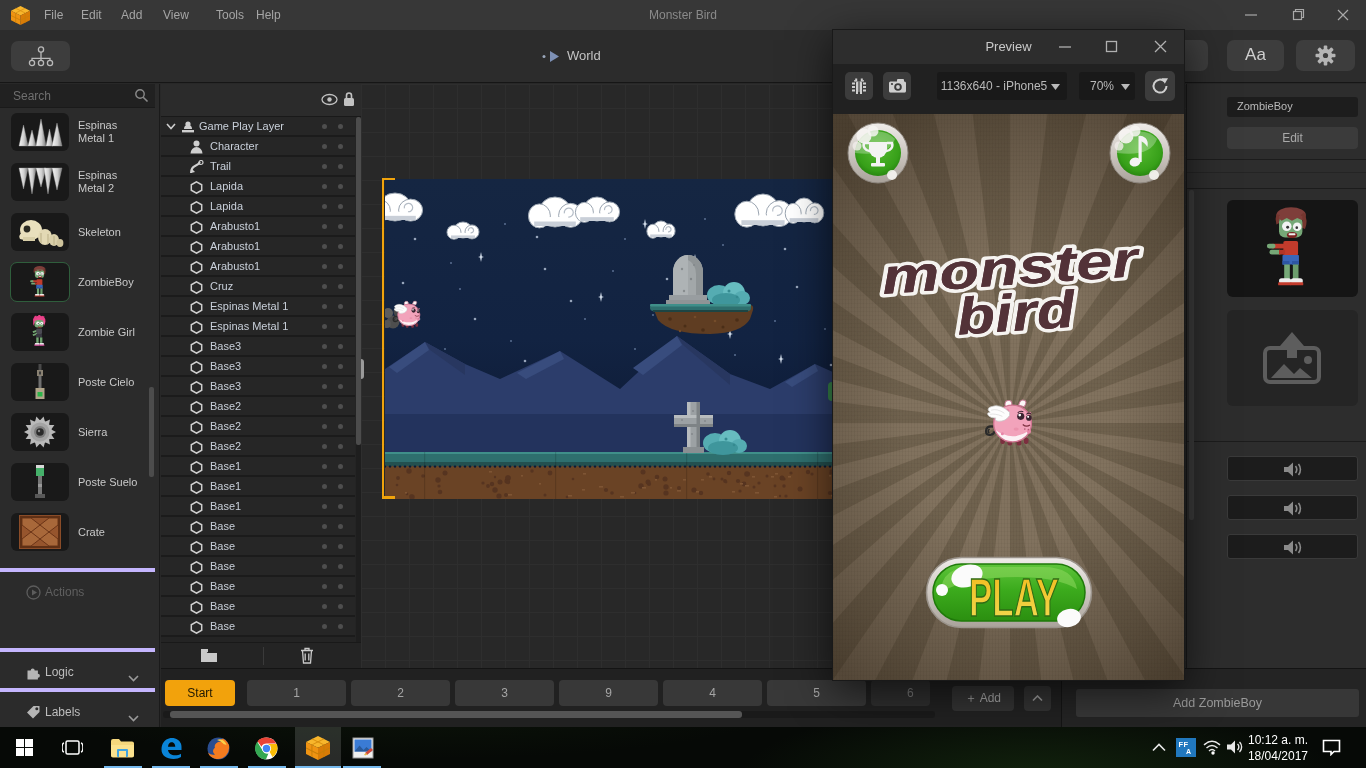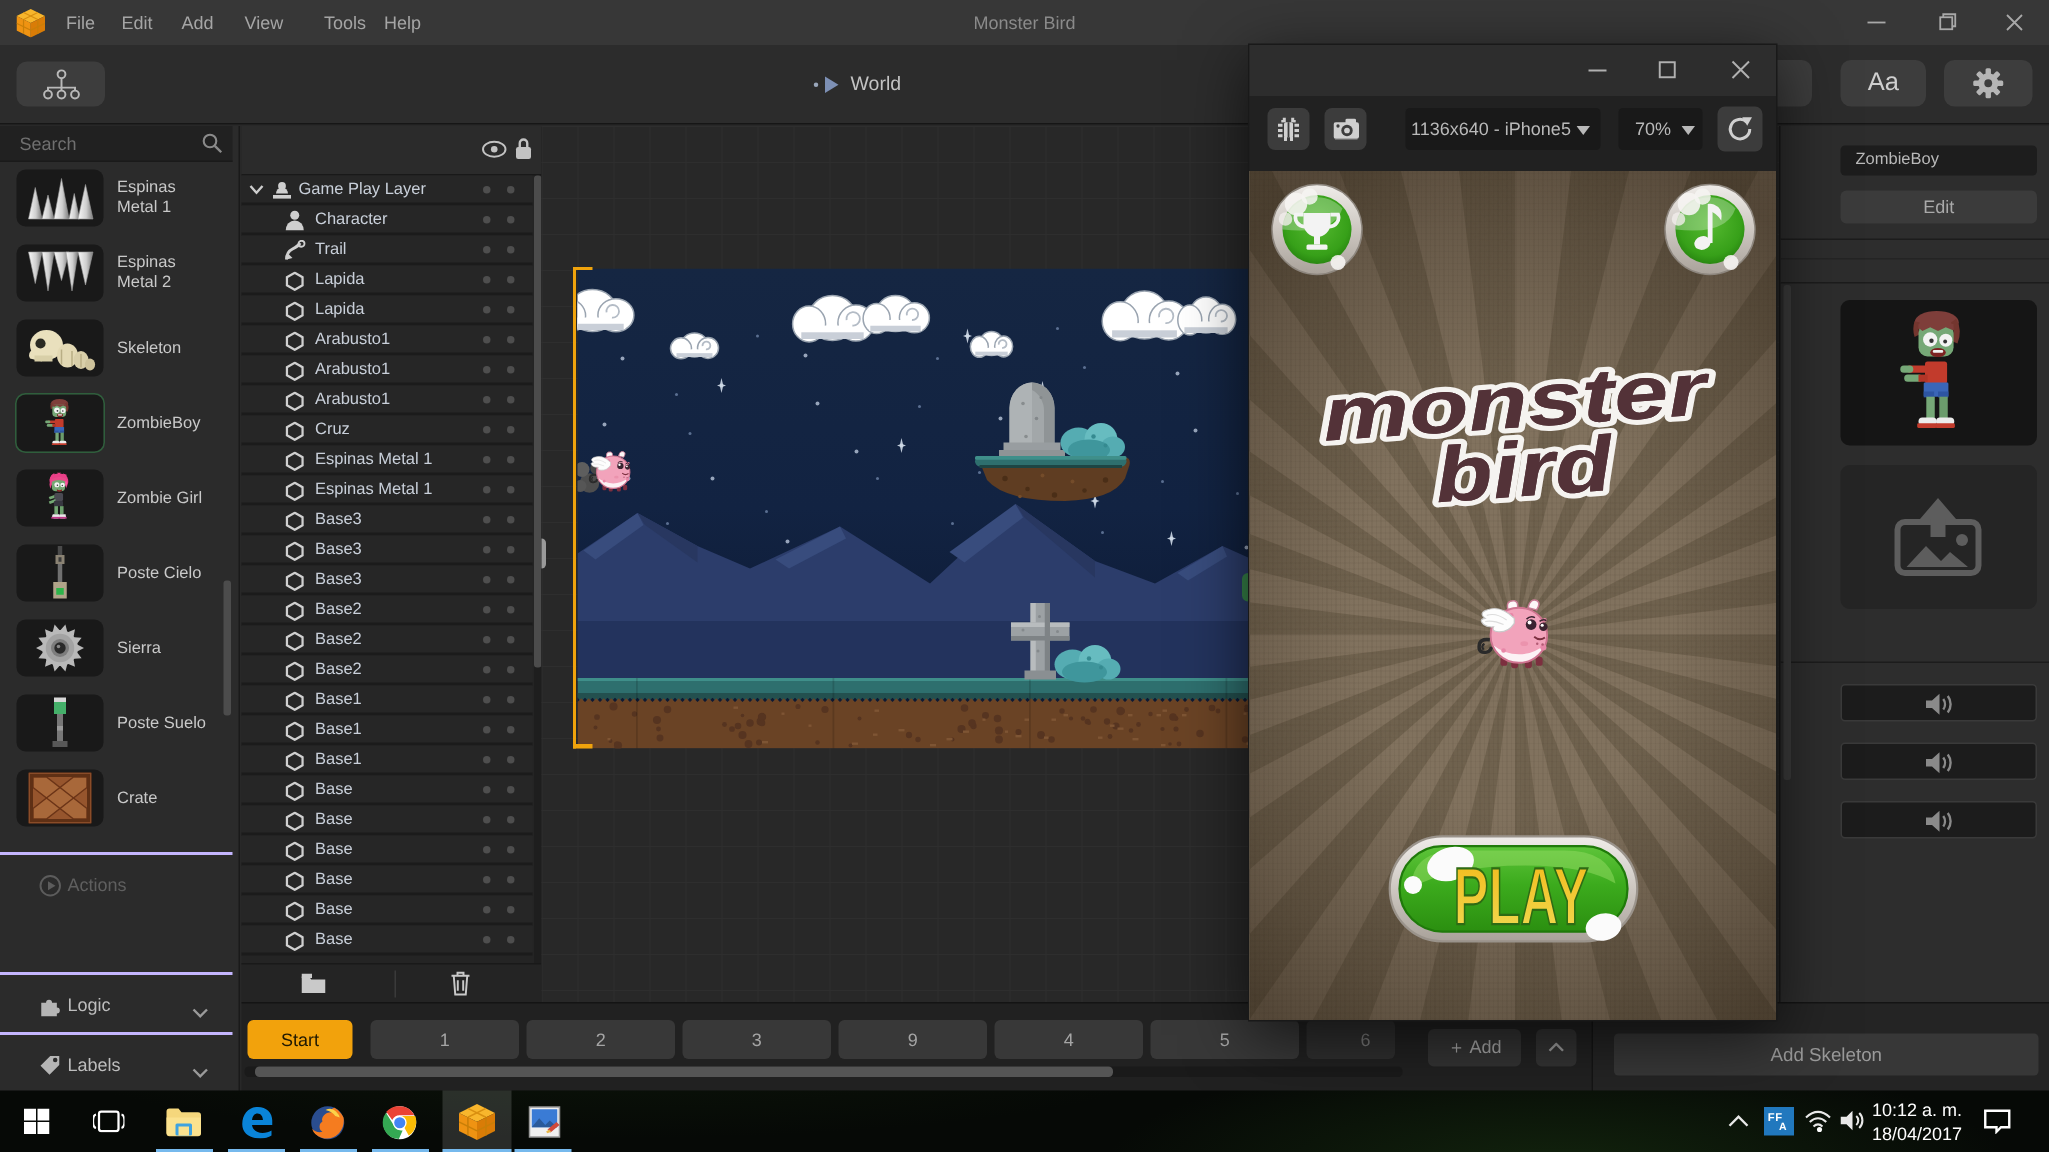--- a/index.html
+++ b/index.html
@@ -12,21 +12,21 @@
 
 #topbar{left:0;top:30px;width:1366px;height:53px;background:#2c2c2c;border-bottom:1px solid #161616}
 .tbtn{position:absolute;background:#3d3d3d;border-radius:7px}
 
 #leftpanel{left:0;top:84px;width:160px;height:644px;background:#2b2b2b;border-right:1px solid #1a1a1a}
 #search{position:absolute;left:0;top:0;width:155px;height:24px;background:#212121;border-bottom:1px solid #1a1a1a}
 #search .ph{position:absolute;left:13px;top:5px;color:#6f6f6f;font-size:12px}
 .thumb{position:absolute;left:11px;width:58px;height:38px;background:#191919;border-radius:6px}
 .thumb.sel{outline:1px solid #2f5e3c}
 .alabel{position:absolute;left:78px;color:#c9c9c9;font-size:11px;line-height:13px}
-.secrow{position:absolute;left:0;width:155px;height:40px;border-top:2px solid #c4b5fd}
+.secrow{position:absolute;left:0;width:155px;height:40px;border-top:4px solid #c4b5fd}
 .secrow .t{position:absolute;left:45px;top:13px;font-size:12px;color:#bdbdbd}
 .secrow .chev{position:absolute;right:16px;top:16px}
 
 #layerpanel{left:161px;top:84px;width:200px;height:584px;background:#242424}
 #lphead{position:absolute;left:0;top:0;width:200px;height:33px;background:#2b2b2b;border-bottom:1px solid #191919}
 .lrow{position:absolute;left:0;width:194px;height:20px;border-bottom:2px solid #1b1b1b;background:#262626;box-sizing:border-box}
 .lrow .t{position:absolute;left:49px;top:2.5px;font-size:11px;color:#c9d0da}
 .lrow .d1,.lrow .d2{position:absolute;top:7px;width:5px;height:5px;border-radius:2.5px;background:#4e4e4e}
 .lrow .d1{left:161px}.lrow .d2{left:177px}
 #lpfoot{position:absolute;left:0;top:558px;width:200px;height:26px;background:#242424;border-top:1px solid #191919}
@@ -892,21 +892,21 @@
       <div class="scbtn" style="left:606px;width:99px">5</div>
       <div class="scbtn" style="left:710px;width:59px;background:#2f2f2f;color:#787878;padding-left:36px;text-align:left">6</div>
       <div class="ab" style="left:2px;top:42px;width:772px;height:7px;background:#1a1a1a;border-radius:3px"></div>
       <div class="ab" style="left:9px;top:42px;width:572px;height:7px;background:#555;border-radius:3px"></div>
       <div class="scbtn" style="left:791px;top:17px;width:62px;height:25px;line-height:25px;background:#333">＋ Add</div>
       <div class="scbtn" style="left:863px;top:17px;width:27px;height:25px;line-height:25px;background:#333"><svg width="11" height="7" viewBox="0 0 11 7" style="margin-top:9px">
           <path d="M1,5.5 L5.5,1 L10,5.5" fill="none" stroke="#9a9a9a" stroke-width="1.6"></path>
         </svg></div>
     </div>
     <div id="rbottom" class="ab">
-      <div class="ab" style="left:14px;top:20px;width:283px;height:28px;background:#373737;border-radius:3px;color:#9a9a9a;font-size:12.5px;text-align:center;line-height:28px">Add Skeleton</div>
+      <div class="ab" style="left:14px;top:20px;width:283px;height:28px;background:#373737;border-radius:3px;color:#9a9a9a;font-size:12.5px;text-align:center;line-height:28px">Add ZombieBoy</div>
     </div>
     <svg width="0" height="0" style="position:absolute">
       <defs>
 <g id="pig">
  <path d="M18,52 q-14,-2 -14,9 q0,9 10,7 q6,-1.5 6,-7" fill="none" stroke="#2a2a2a" stroke-width="4.5"></path>
  <path d="M11,57 q-5,3 -1,8" fill="none" stroke="#2a2a2a" stroke-width="3"></path>
  <rect x="32" y="74" width="9" height="12" rx="3.5" fill="#7c2f3f"></rect>
  <rect x="46" y="77" width="9" height="12" rx="3.5" fill="#7c2f3f"></rect>
  <rect x="64" y="77" width="9" height="12" rx="3.5" fill="#7c2f3f"></rect>
  <rect x="78" y="74" width="9" height="12" rx="3.5" fill="#7c2f3f"></rect>
@@ -977,20 +977,21 @@
  <rect x="30" y="66" width="7" height="16" fill="#6da06d"></rect>
  <path d="M16,82 q-4,6 2,8 l9,0 q3,-2 1,-8 z" fill="#e8e8e8"></path>
  <path d="M29,82 q-3,6 2,8 l9,0 q3,-2 1,-8 z" fill="#e8e8e8"></path>
  <rect x="13" y="87" width="16" height="3.5" fill="#c03a8a"></rect>
  <rect x="28" y="87" width="15" height="3.5" fill="#c03a8a"></rect>
 </g>
 </defs>
     </svg>
     <div id="preview" class="ab">
       <div id="pvtitle">
+<div style="position:absolute;width:100%;text-align:center;top:9px">Preview</div>
 <svg class="ab" style="left:218px;top:0" width="133" height="34" viewBox="0 0 133 34">
 <line x1="8" y1="17" x2="20" y2="17" stroke="#b0b0b0" stroke-width="1.3"></line>
 <rect x="55.5" y="11.5" width="10" height="10" fill="none" stroke="#b0b0b0" stroke-width="1.3"></rect>
 <path d="M104,11 l11,11 M115,11 l-11,11" stroke="#b0b0b0" stroke-width="1.3"></path>
 </svg>
       </div>
       <div id="pvtool">
         <div class="ab" style="left:12px;top:8px;width:28px;height:28px;background:#3c3c3c;border-radius:5px"></div>
         <svg class="ab" style="left:19px;top:14px" width="14" height="16" viewBox="0 0 14 16">
 <g fill="#cfcfcf">

